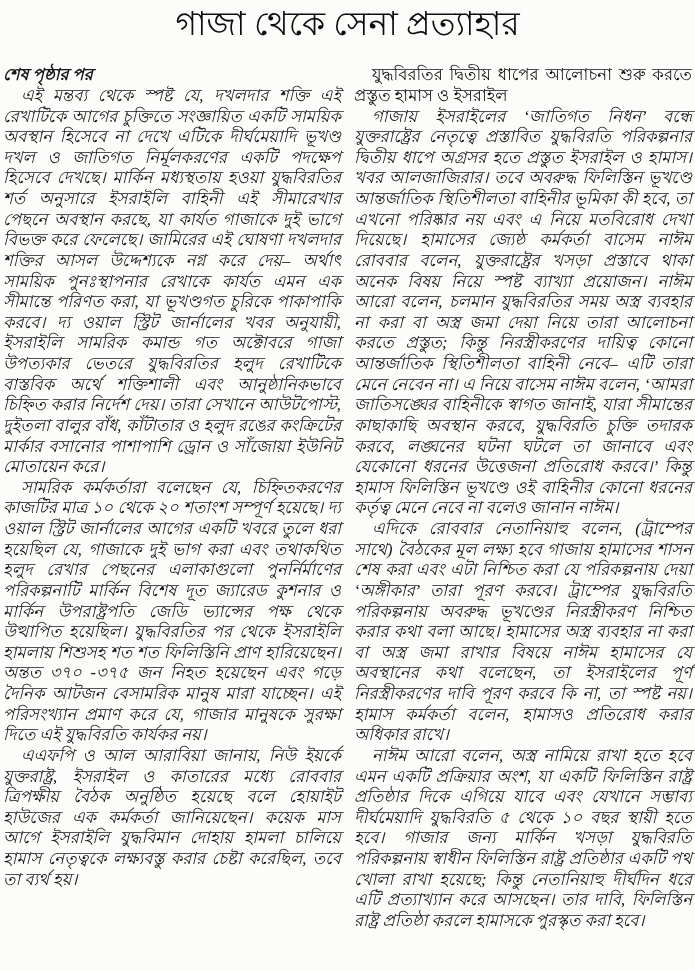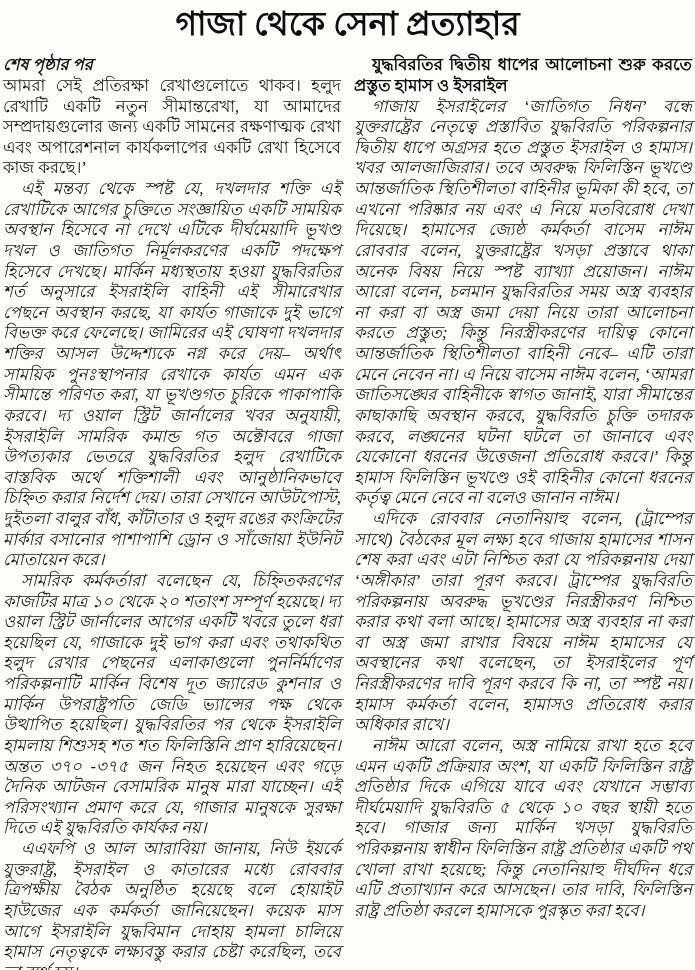--- a/index.html
+++ b/index.html
@@ -14,23 +14,23 @@
     background: #fcfcfa;
     color: #161616;
     font-family: "Liberation Serif", "DejaVu Serif", serif;
     box-sizing: border-box;
     padding: 4px 3px 6px 3px;
     overflow: hidden;
   }
   .headline {
     font-size: 33px;
     line-height: 1.1;
-    font-weight: 700;
+    font-weight: 400;
     text-align: center;
-    margin: 2px 0 13px 0;
+    margin: 2px 0 23px 0;
     color: #0d0d0d;
   }
   .columns {
     display: flex;
     gap: 13px;
   }
   .col {
     flex: 1 1 0;
     min-width: 0;
     font-size: 16.5px;
@@ -42,37 +42,36 @@
     margin: 0;
     padding: 0;
   }
   .lead-label {
     font-weight: 700;
     font-style: italic;
   }
   .p-indent { text-indent: 18px; font-style: italic; }
   .p-cont   { text-indent: 0; }
   .subhead {
-    font-weight: 700;
+    font-weight: 400;
     text-indent: 18px;
     color: #0d0d0d;
   }
 </style>
 </head>
 <body>
 
 <div class="page">
 
   <h1 class="headline">গাজা থেকে সেনা প্রত্যাহার</h1>
 
   <div class="columns">
 
     <div class="col">
       <p class="lead-label">শেষ পৃষ্ঠার পর</p>
-      <p class="p-cont">আমরা সেই প্রতিরক্ষা রেখাগুলোতে থাকব। হলুদ রেখাটি একটি নতুন সীমান্তরেখা, যা আমাদের সম্প্রদায়গুলোর জন্য একটি সামনের রক্ষণাত্মক রেখা এবং অপারেশনাল কার্যকলাপের একটি রেখা হিসেবে কাজ করছে।’</p>
       <p class="p-indent">এই মন্তব্য থেকে স্পষ্ট যে, দখলদার শক্তি এই রেখাটিকে আগের চুক্তিতে সংজ্ঞায়িত একটি সাময়িক অবস্থান হিসেবে না দেখে এটিকে দীর্ঘমেয়াদি ভূখণ্ড দখল ও জাতিগত নির্মূলকরণের একটি পদক্ষেপ হিসেবে দেখছে। মার্কিন মধ্যস্থতায় হওয়া যুদ্ধবিরতির শর্ত অনুসারে ইসরাইলি বাহিনী এই সীমারেখার পেছনে অবস্থান করছে, যা কার্যত গাজাকে দুই ভাগে বিভক্ত করে ফেলেছে। জামিরের এই ঘোষণা দখলদার শক্তির আসল উদ্দেশ্যকে নগ্ন করে দেয়– অর্থাৎ সাময়িক পুনঃস্থাপনার রেখাকে কার্যত এমন এক সীমান্তে পরিণত করা, যা ভূখণ্ডগত চুরিকে পাকাপাকি করবে। দ্য ওয়াল স্ট্রিট জার্নালের খবর অনুযায়ী, ইসরাইলি সামরিক কমান্ড গত অক্টোবরে গাজা উপত্যকার ভেতরে যুদ্ধবিরতির হলুদ রেখাটিকে বাস্তবিক অর্থে শক্তিশালী এবং আনুষ্ঠানিকভাবে চিহ্নিত করার নির্দেশ দেয়। তারা সেখানে আউটপোস্ট, দুইতলা বালুর বাঁধ, কাঁটাতার ও হলুদ রঙের কংক্রিটের মার্কার বসানোর পাশাপাশি ড্রোন ও সাঁজোয়া ইউনিট মোতায়েন করে।</p>
       <p class="p-indent">সামরিক কর্মকর্তারা বলেছেন যে, চিহ্নিতকরণের কাজটির মাত্র ১০ থেকে ২০ শতাংশ সম্পূর্ণ হয়েছে। দ্য ওয়াল স্ট্রিট জার্নালের আগের একটি খবরে তুলে ধরা হয়েছিল যে, গাজাকে দুই ভাগ করা এবং তথাকথিত হলুদ রেখার পেছনের এলাকাগুলো পুনর্নির্মাণের পরিকল্পনাটি মার্কিন বিশেষ দূত জ্যারেড কুশনার ও মার্কিন উপরাষ্ট্রপতি জেডি ভ্যান্সের পক্ষ থেকে উত্থাপিত হয়েছিল। যুদ্ধবিরতির পর থেকে ইসরাইলি হামলায় শিশুসহ শত শত ফিলিস্তিনি প্রাণ হারিয়েছেন। অন্তত ৩৭০ -৩৭৫ জন নিহত হয়েছেন এবং গড়ে দৈনিক আটজন বেসামরিক মানুষ মারা যাচ্ছেন। এই পরিসংখ্যান প্রমাণ করে যে, গাজার মানুষকে সুরক্ষা দিতে এই যুদ্ধবিরতি কার্যকর নয়।</p>
       <p class="p-indent">এএফপি ও আল আরাবিয়া জানায়, নিউ ইয়র্কে যুক্তরাষ্ট্র, ইসরাইল ও কাতারের মধ্যে রোববার ত্রিপক্ষীয় বৈঠক অনুষ্ঠিত হয়েছে বলে হোয়াইট হাউজের এক কর্মকর্তা জানিয়েছেন। কয়েক মাস আগে ইসরাইলি যুদ্ধবিমান দোহায় হামলা চালিয়ে হামাস নেতৃত্বকে লক্ষ্যবস্তু করার চেষ্টা করেছিল, তবে তা ব্যর্থ হয়।</p>
 
     </div>
 
     <div class="col">
       <p class="subhead">যুদ্ধবিরতির দ্বিতীয় ধাপের আলোচনা শুরু করতে প্রস্তুত হামাস ও ইসরাইল</p>
       <p class="p-indent">গাজায় ইসরাইলের ‘জাতিগত নিধন’ বন্ধে যুক্তরাষ্ট্রের নেতৃত্বে প্রস্তাবিত যুদ্ধবিরতি পরিকল্পনার দ্বিতীয় ধাপে অগ্রসর হতে প্রস্তুত ইসরাইল ও হামাস। খবর আলজাজিরার। তবে অবরুদ্ধ ফিলিস্তিন ভূখণ্ডে আন্তর্জাতিক স্থিতিশীলতা বাহিনীর ভূমিকা কী হবে, তা এখনো পরিষ্কার নয় এবং এ নিয়ে মতবিরোধ দেখা দিয়েছে। হামাসের জ্যেষ্ঠ কর্মকর্তা বাসেম নাঈম রোববার বলেন, যুক্তরাষ্ট্রের খসড়া প্রস্তাবে থাকা অনেক বিষয় নিয়ে স্পষ্ট ব্যাখ্যা প্রয়োজন। নাঈম আরো বলেন, চলমান যুদ্ধবিরতির সময় অস্ত্র ব্যবহার না করা বা অস্ত্র জমা দেয়া নিয়ে তারা আলোচনা করতে প্রস্তুত; কিন্তু নিরস্ত্রীকরণের দায়িত্ব কোনো আন্তর্জাতিক স্থিতিশীলতা বাহিনী নেবে– এটি তারা মেনে নেবেন না। এ নিয়ে বাসেম নাঈম বলেন, ‘আমরা জাতিসঙ্ঘের বাহিনীকে স্বাগত জানাই, যারা সীমান্তের কাছাকাছি অবস্থান করবে, যুদ্ধবিরতি চুক্তি তদারক করবে, লঙ্ঘনের ঘটনা ঘটলে তা জানাবে এবং যেকোনো ধরনের উত্তেজনা প্রতিরোধ করবে।’ কিন্তু হামাস ফিলিস্তিন ভূখণ্ডে ওই বাহিনীর কোনো ধরনের কর্তৃত্ব মেনে নেবে না বলেও জানান নাঈম।</p>
       <p class="p-indent">এদিকে রোববার নেতানিয়াহু বলেন, (ট্রাম্পের সাথে) বৈঠকের মূল লক্ষ্য হবে গাজায় হামাসের শাসন শেষ করা এবং এটা নিশ্চিত করা যে পরিকল্পনায় দেয়া ‘অঙ্গীকার’ তারা পূরণ করবে। ট্রাম্পের যুদ্ধবিরতি পরিকল্পনায় অবরুদ্ধ ভূখণ্ডের নিরস্ত্রীকরণ নিশ্চিত করার কথা বলা আছে। হামাসের অস্ত্র ব্যবহার না করা বা অস্ত্র জমা রাখার বিষয়ে নাঈম হামাসের যে অবস্থানের কথা বলেছেন, তা ইসরাইলের পূর্ণ নিরস্ত্রীকরণের দাবি পূরণ করবে কি না, তা স্পষ্ট নয়। হামাস কর্মকর্তা বলেন, হামাসও প্রতিরোধ করার অধিকার রাখে।</p>

